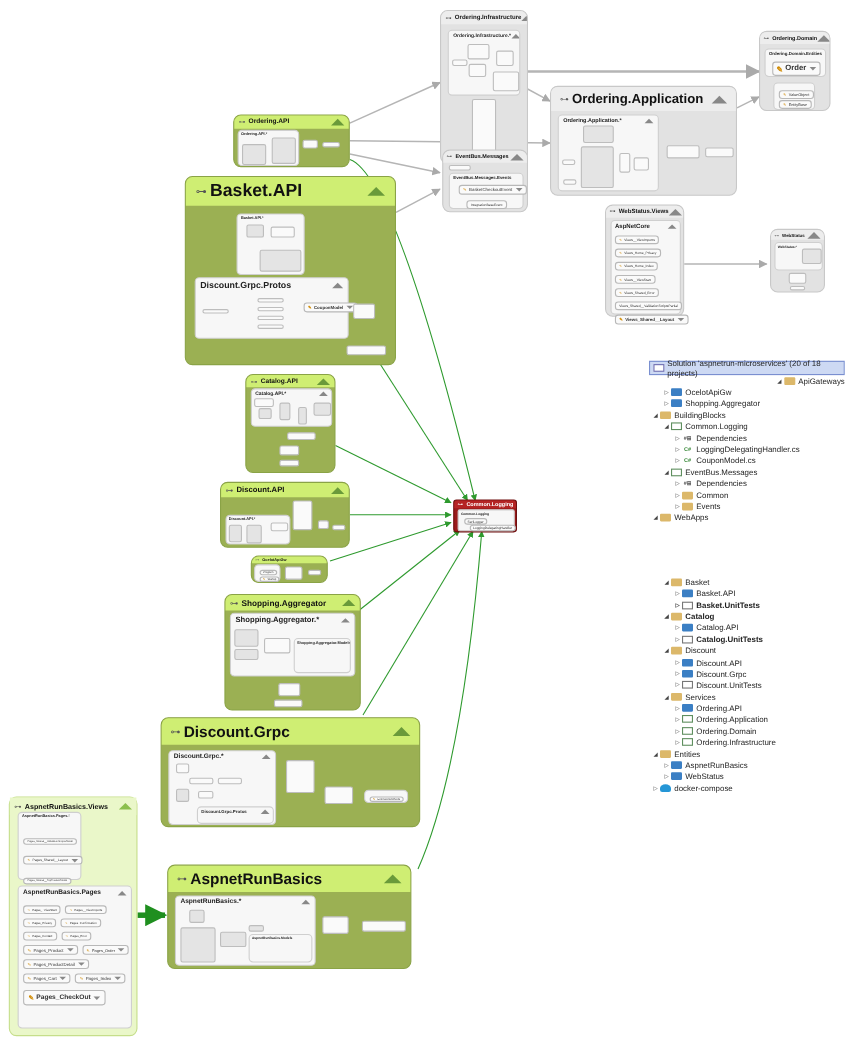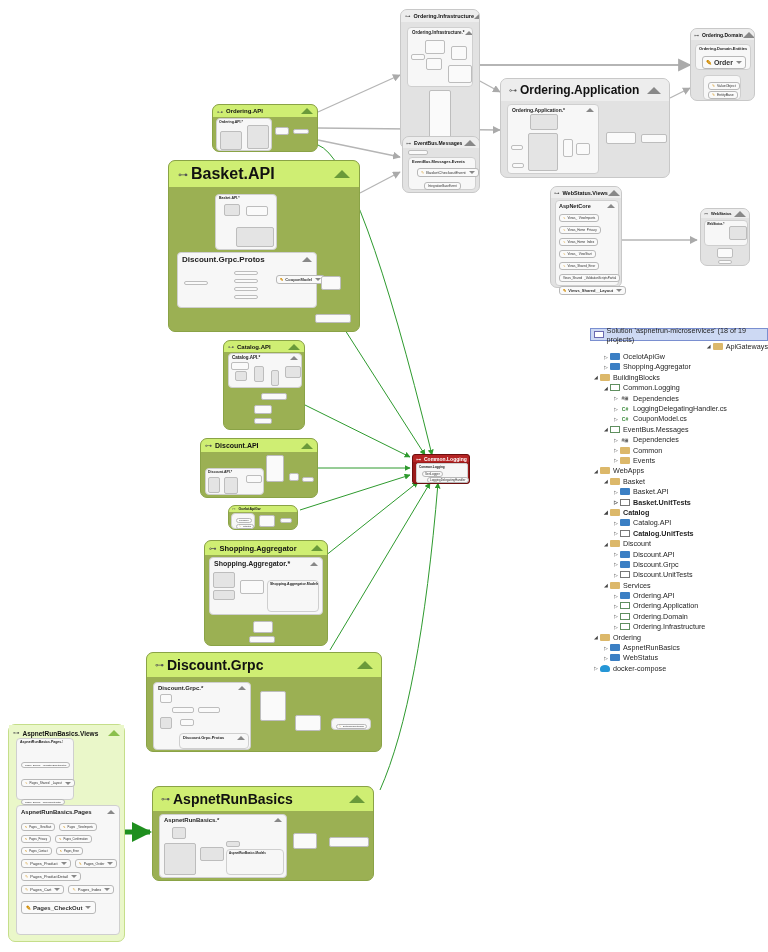--- a/index.html
+++ b/index.html
@@ -545,21 +545,21 @@
         </div>
     </div>
   </div>
   <div class="mini" style="left:140px;top:46px;width:24px;height:16px;"></div>
   <div class="mini" style="left:176px;top:50px;width:40px;height:10px;"></div>
 </div>
 
 <div id="sol">
   <div class="ttl">
       <span class="ico i-sln"></span>
-      <span>Solution 'aspnetrun-microservices' (18 of 19 projects)</span>
+      <span>Solution 'aspnetrun-microservices' (20 of 18 projects)</span>
     </div>
   <div id="sol-tree">
       <div class="row" style="padding-left: 2px; justify-content: flex-end;">
         <span class="tog">◢</span>
         <span class="ico i-folder"></span>
         <span>ApiGateways</span>
       </div>
       <div class="row" style="padding-left: 12px;">
         <span class="tog">▷</span>
         <span class="ico i-web"></span>
@@ -613,21 +613,21 @@
       <div class="row" style="padding-left: 22px;">
         <span class="tog">▷</span>
         <span class="ico i-folder"></span>
         <span>Events</span>
       </div>
       <div class="row" style="padding-left: 2px;">
         <span class="tog">◢</span>
         <span class="ico i-folder"></span>
         <span>WebApps</span>
       </div>
-      <div class="row" style="padding-left: 12px;">
+      <div class="row" style="padding-left: 12px; margin-top: 48px;">
         <span class="tog">◢</span>
         <span class="ico i-folder"></span>
         <span>Basket</span>
       </div>
       <div class="row" style="padding-left: 22px;">
         <span class="tog">▷</span>
         <span class="ico i-web"></span>
         <span>Basket.API</span>
       </div>
       <div class="row" style="padding-left: 22px; font-weight: bold;">
@@ -691,21 +691,21 @@
         <span>Ordering.Domain</span>
       </div>
       <div class="row" style="padding-left: 22px;">
         <span class="tog">▷</span>
         <span class="ico i-lib"></span>
         <span>Ordering.Infrastructure</span>
       </div>
       <div class="row" style="padding-left: 2px;">
         <span class="tog">◢</span>
         <span class="ico i-folder"></span>
-        <span>Ordering</span>
+        <span>Entities</span>
       </div>
       <div class="row" style="padding-left: 12px;">
         <span class="tog">▷</span>
         <span class="ico i-web"></span>
         <span>AspnetRunBasics</span>
       </div>
       <div class="row" style="padding-left: 12px;">
         <span class="tog">▷</span>
         <span class="ico i-web"></span>
         <span>WebStatus</span>

